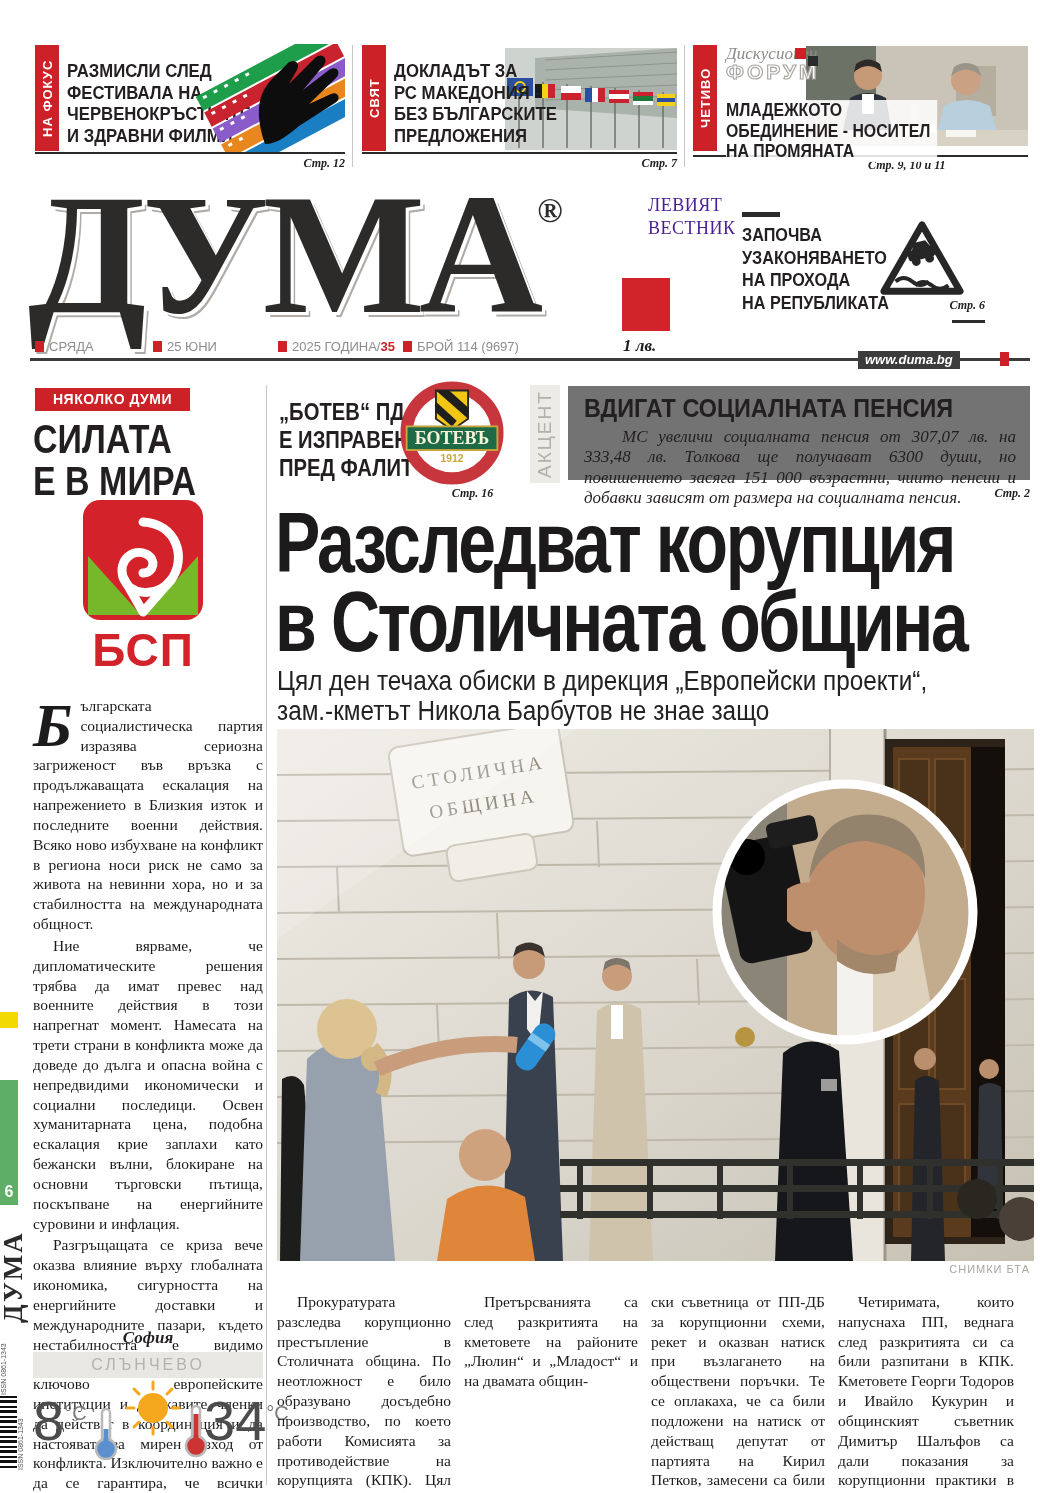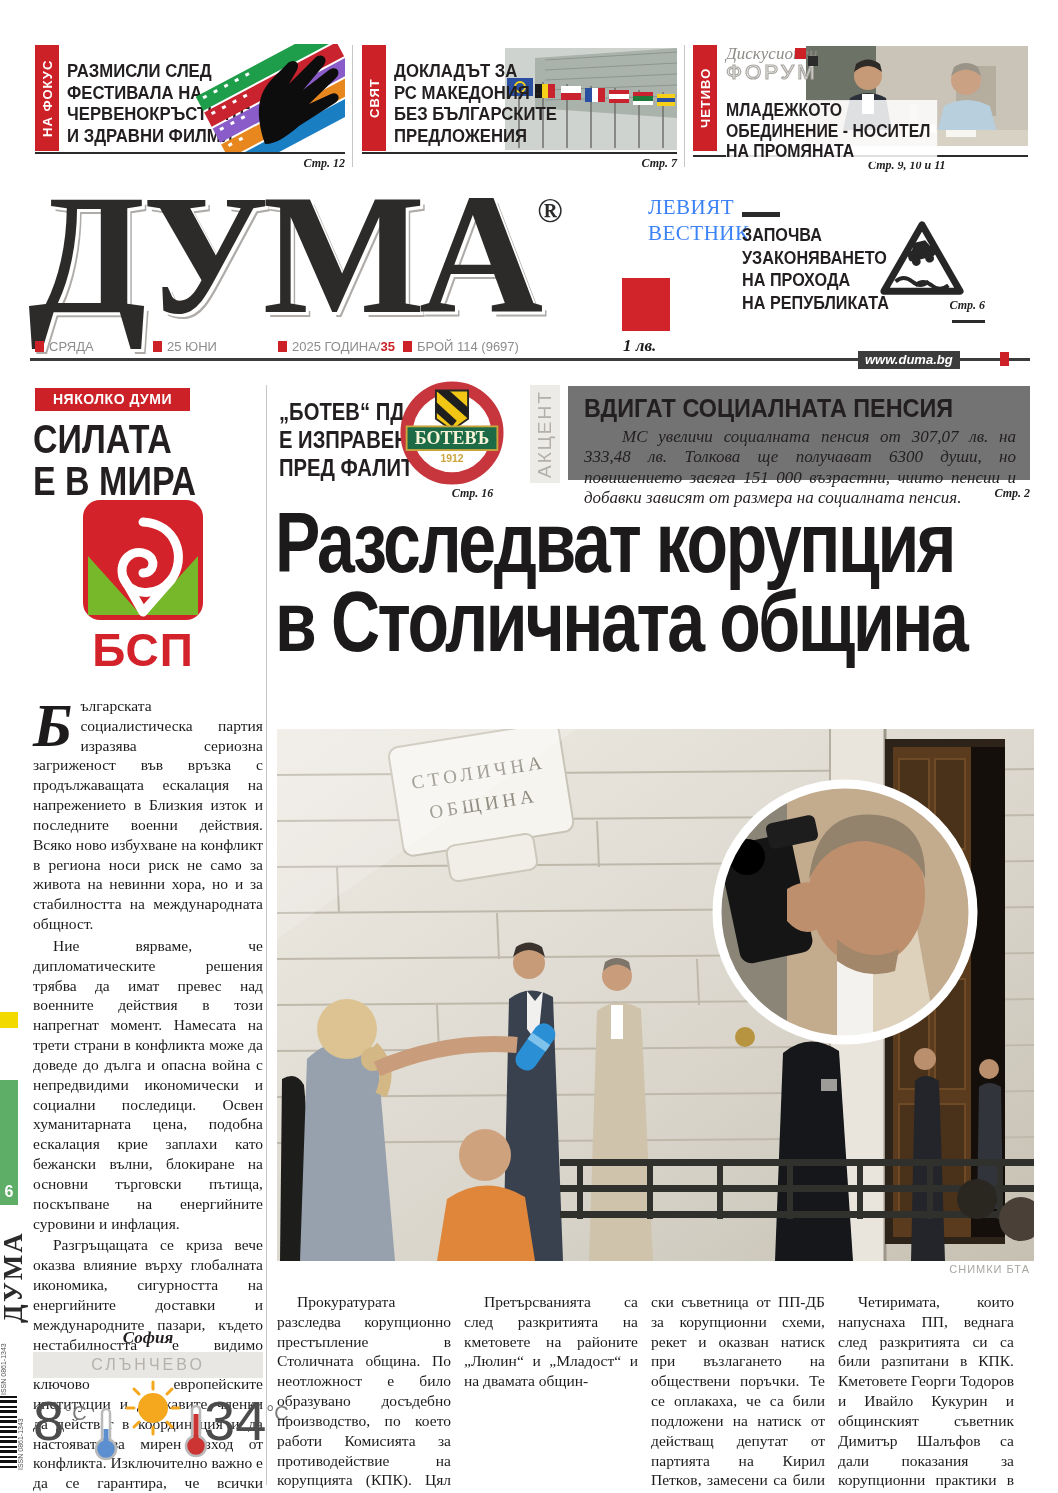--- a/index.html
+++ b/index.html
@@ -128,32 +128,32 @@
     <circle cx="160" cy="34" r="15" fill="#cba183"></circle>
       <path d="M145,30 q15,-13 30,0 l-3,-9 q-12,-8 -24,0 Z" fill="#9a9388"></path>
     <path d="M128,98 L138,60 Q160,48 184,60 L194,98 Z" fill="#b8cfdd"></path>
     <rect x="0" y="84" width="222" height="16" fill="#d8d2c4"></rect>
     <rect x="96" y="80" width="34" height="8" fill="#f4f2ec" transform="rotate(-6 113 84)"></rect>
     <rect x="140" y="84" width="30" height="7" fill="#f7f5f0"></rect>
     <rect x="104" y="58" width="8" height="24" fill="#ddd8cf"></rect>
   </svg>
   <div class="abs" style="left:726px;top:44px;z-index:2">
     <div class="serif" style="font-style:italic;font-size:17px;color:#8f8c88">Дискусионен</div>
-    <div style="font-weight:400;font-size:21px;letter-spacing:3px;color:#fff;-webkit-text-stroke:1.2px #aaa7a2;margin-top:-4px">ФОРУМ</div>
+    <div style="font-weight:700;font-size:21px;letter-spacing:3px;color:#fff;-webkit-text-stroke:1.2px #aaa7a2;margin-top:-4px">ФОРУМ</div>
   </div>
   <div class="abs" style="left:795px;top:48px;width:11px;height:11px;background:#cb2127;z-index:3"></div>
   <div class="abs" style="left:808px;top:56px;width:10px;height:10px;background:#2b2b2b;z-index:3"></div>
   <div class="abs ttl" style="left:726px;top:100px;width:240px;z-index:2;background:rgba(255,255,255,.85);font-size:18px">МЛАДЕЖКОТО
 ОБЕДИНЕНИЕ - НОСИТЕЛ
 НА ПРОМЯНАТА</div>
   <div class="abs rule" style="left:693px;top:155px;width:335px;height:2px"></div>
   <div class="abs pg" style="left:868px;top:158px;width:160px;text-align:left">Стр. 9, 10 и 11</div>
 
   <div class="abs serif" style="left:28px;top:168px;font-weight:700;font-size:172px;line-height:1;letter-spacing:-6px;color:#2d2b2a;text-shadow:3px 3px 0 #fff,4.5px 4.5px 0 #aeaba8"><span>ДУМА</span><sup style="font-size:34px;letter-spacing:0;text-shadow:none;vertical-align:90px">®</sup></div>
-  <div class="abs serif" style="left:648px;top:194px;font-size:21px;line-height:1.25;letter-spacing:.5px;color:#3b82f6">
+  <div class="abs serif" style="left:648px;top:194px;font-size:18px;line-height:1.25;letter-spacing:.5px;color:#4c1d95">
     <div>ЛЕВИЯТ</div>
     <div>ВЕСТНИК</div>
   </div>
   <div class="abs" style="left:622px;top:278px;width:48px;height:53px;background:#d1232a"></div>
 
   <div class="abs rule" style="left:742px;top:212px;width:38px;height:5px"></div>
   <div class="abs cond" style="left:742px;top:224px;font-size:18px;line-height:1.25;transform:scaleX(.9)">
     <div>ЗАПОЧВА</div>
     <div>УЗАКОНЯВАНЕТО</div>
     <div>НА ПРОХОДА</div>
@@ -261,20 +261,24 @@
 
   <div class="abs" style="left:568px;top:386px;width:462px;height:94px;background:#737373">
     <div class="cond" style="margin:7px 0 0 16px;font-size:26px;transform:scaleX(.9)">ВДИГАТ СОЦИАЛНАТА ПЕНСИЯ</div>
     <div class="serif" style="font-style:italic;font-size:17px;line-height:1.2;margin:3px 14px 0 16px;text-indent:38px;text-align:justify">МС увеличи социалната пенсия от 307,07 лв. на 333,48 лв. Толкова ще получават 6300 души, но повишението засяга 151 000 възрастни, чиито пенсии и добавки зависят от размера на социалната пенсия.</div>
   </div>
   <div class="abs pg" style="left:930px;top:486px;width:100px;text-align:right">Стр. 2</div>
 
   <div class="abs" style="left:275px;top:503px;width:760px">
     <div class="cond" style="font-size:85px;line-height:79px;letter-spacing:-3px;transform:scaleX(.8);white-space:nowrap;color:#1c1a1a">Разследват корупция</div>
     <div class="cond" style="font-size:85px;line-height:79px;letter-spacing:-3px;transform:scaleX(.8);white-space:nowrap;color:#1c1a1a">в Столичната община</div>
+  </div>
+  <div class="abs" style="left:277px;top:666px;width:760px">
+    <div class="cond" style="font-weight:400;font-size:27px;line-height:30px;transform:scaleX(.9);white-space:nowrap;color:#222">Цял ден течаха обиски в дирекция „Европейски проекти“,</div>
+    <div class="cond" style="font-weight:400;font-size:27px;line-height:30px;transform:scaleX(.9);white-space:nowrap;color:#222">зам.-кметът Никола Барбутов не знае защо</div>
   </div>
 
   <svg class="abs" style="left:277px;top:729px" width="757" height="532" viewBox="0 0 757 532">
     <defs>
       <linearGradient id="wall" x1="0" y1="0" x2="1" y2="1">
         <stop offset="0" stop-color="#efece5"></stop>
           <stop offset=".6" stop-color="#d9d5cb"></stop>
           <stop offset="1" stop-color="#c6c0b2"></stop>
       </linearGradient>
       <clipPath id="insetClip">

